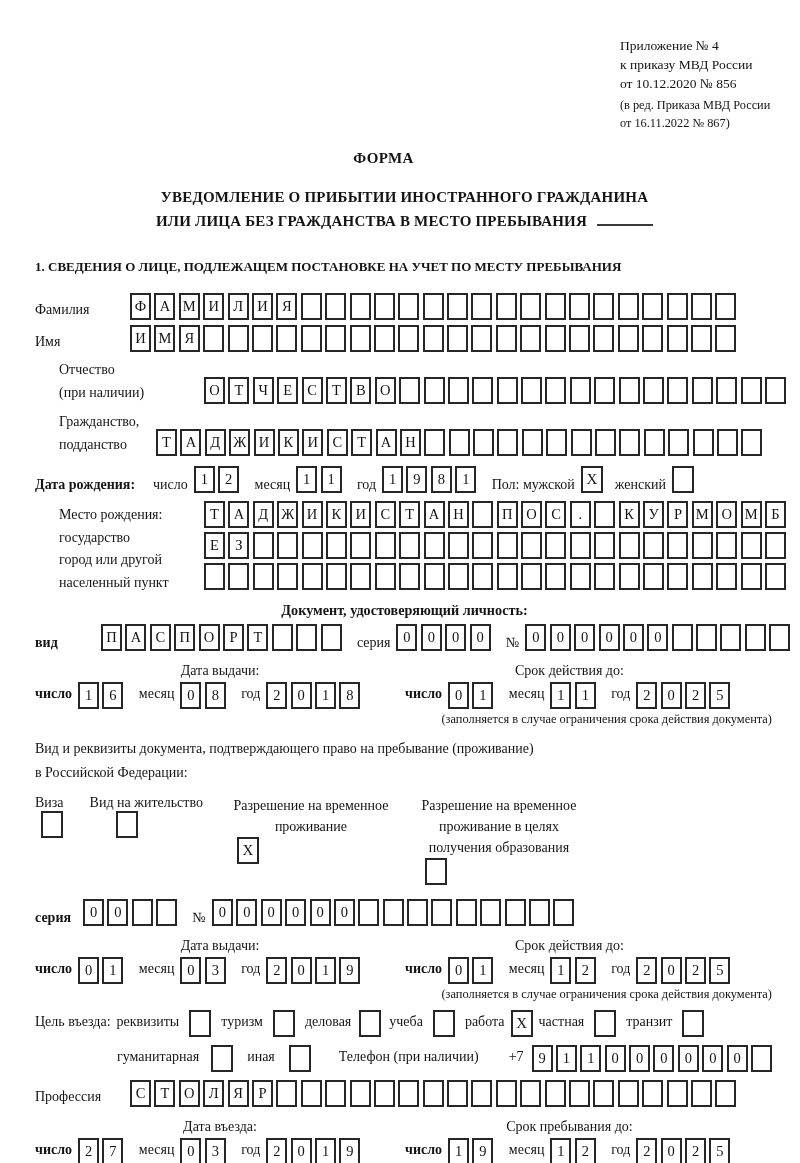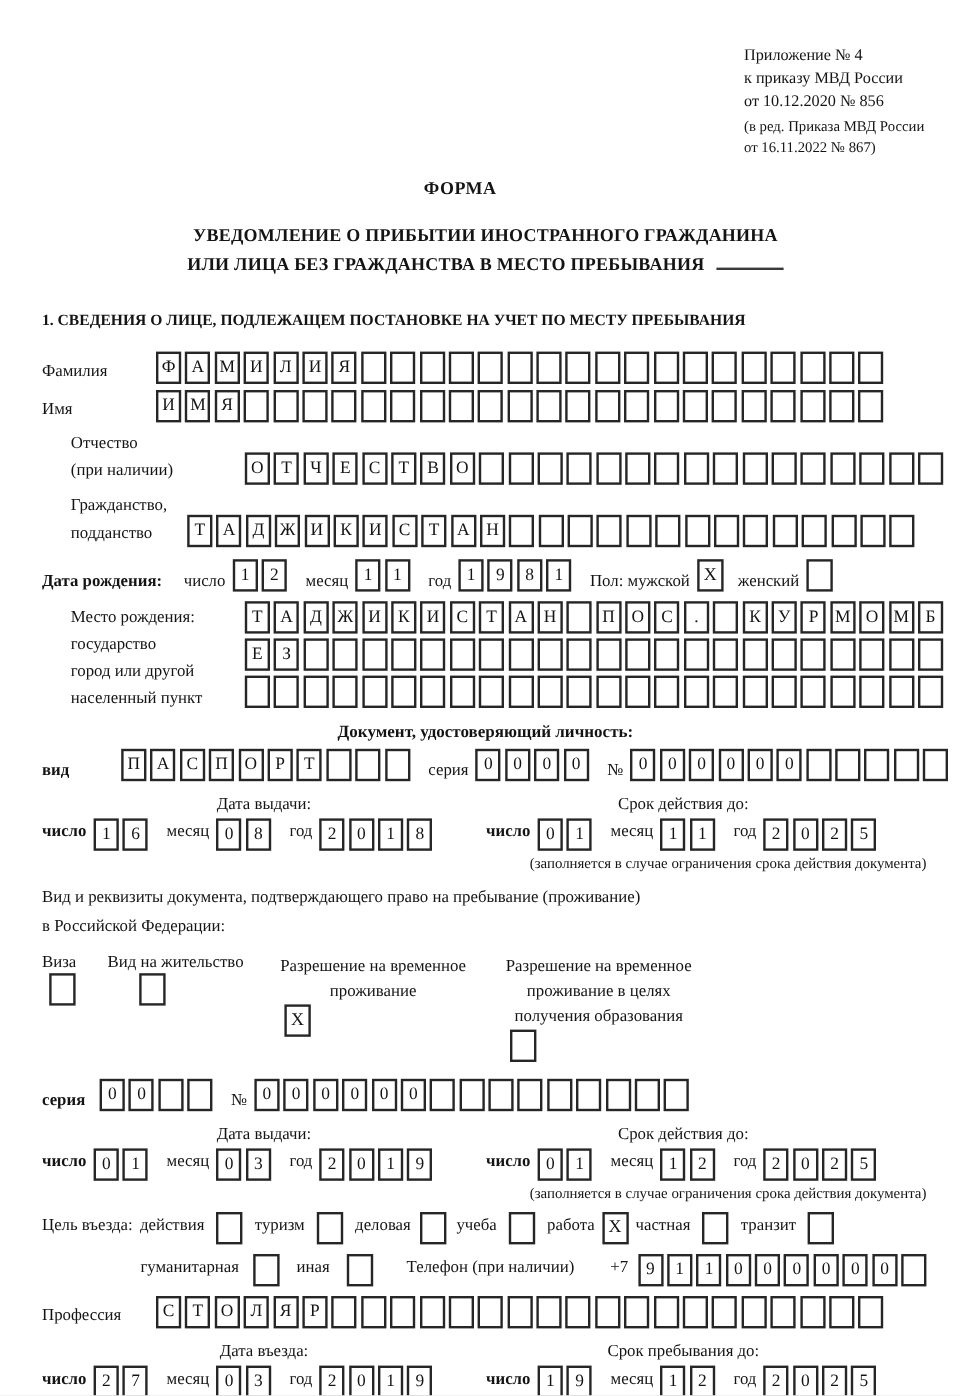--- a/index.html
+++ b/index.html
@@ -495,21 +495,21 @@
             <span class="cell">2</span>
             <span class="cell">5</span>
           </span>
       </div>
     </div>
   </div>
   <div class="note-r">(заполняется в случае ограничения срока действия документа)</div>
 
   <div class="chkrow">
     <span class="t">Цель въезда:</span>
-    <span class="t" style="margin-left:6px">действия</span>
+    <span class="t" style="margin-left:6px">реквизиты</span>
     <span class="cbox" style="margin-left:10px"></span>
     <span class="t" style="margin-left:10px">туризм</span>
     <span class="cbox" style="margin-left:10px"></span>
     <span class="t" style="margin-left:10px">деловая</span>
     <span class="cbox" style="margin-left:8px"></span>
     <span class="t" style="margin-left:8px">учеба</span>
     <span class="cbox" style="margin-left:10px"></span>
     <span class="t" style="margin-left:10px">работа</span>
     <span class="cbox" style="margin-left:6px">X</span>
     <span class="t" style="margin-left:6px">частная</span>

